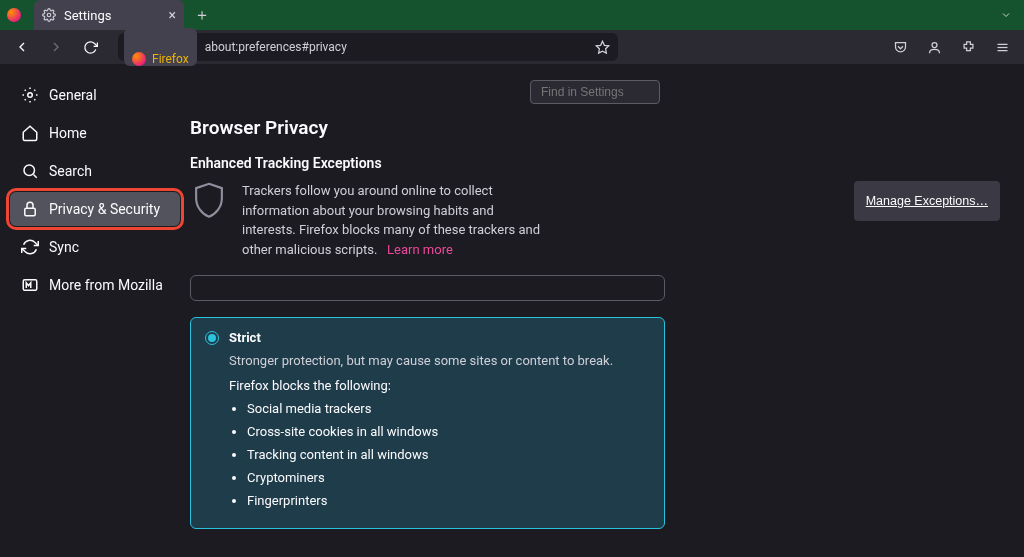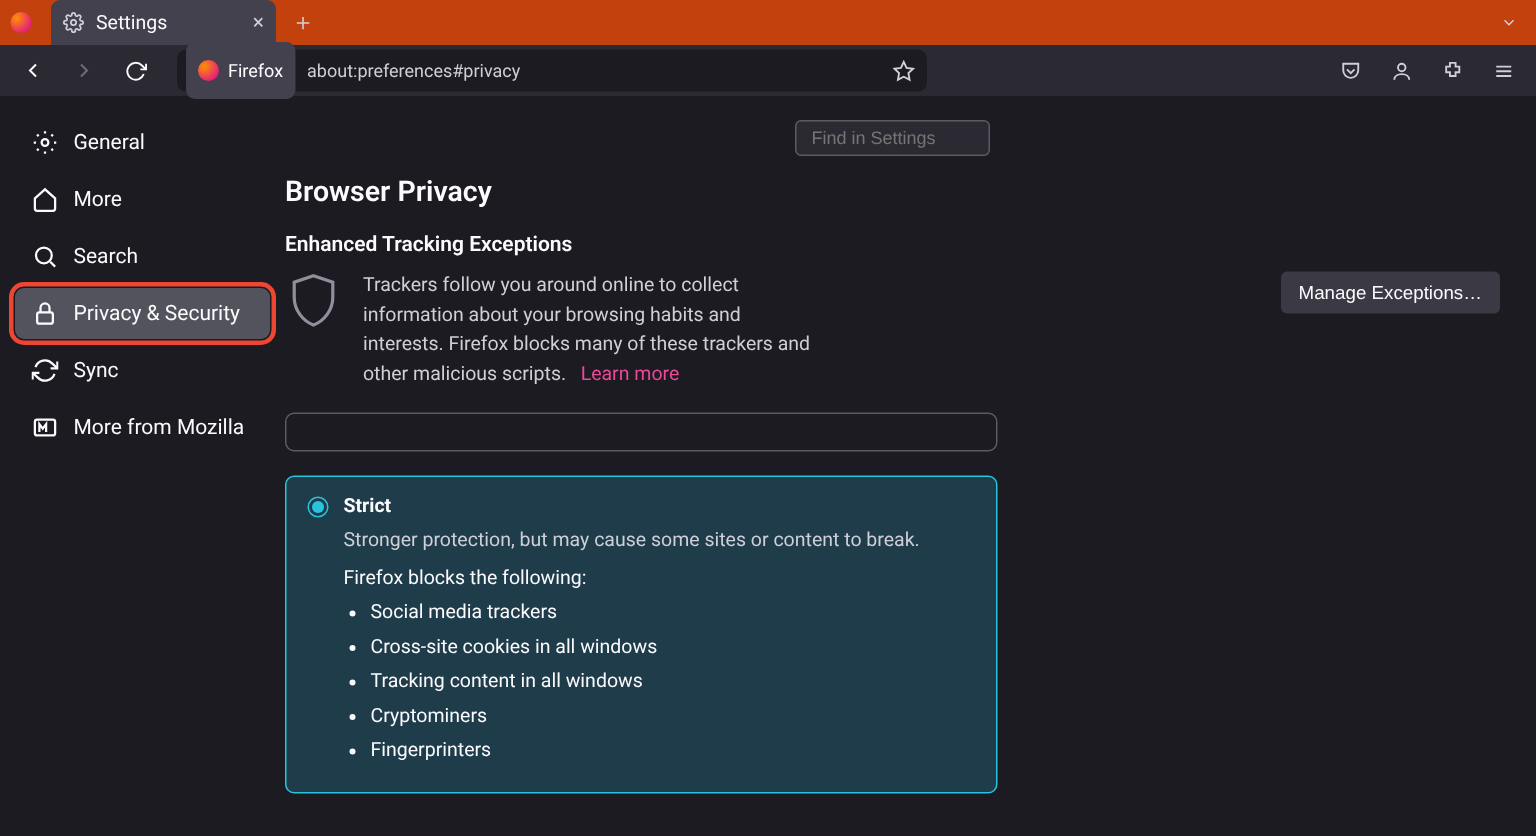--- a/index.html
+++ b/index.html
@@ -1,47 +1,47 @@
 <!DOCTYPE html>
 <html><head>
 <meta charset="utf-8">
 <style>
   * { box-sizing: border-box; }
   html, body { margin:0; padding:0; background:#1c1b22; color:#fbfbfe; font-family:-apple-system,BlinkMacSystemFont,"Segoe UI",Roboto,Helvetica,Arial,sans-serif; font-size:13px; width:1024px; height:557px; overflow:hidden; }
   
-  .titlebar { display:flex; align-items:center; height:30px; background:#c2410c; }
+  .titlebar { display:flex; align-items:center; height:30px; background:#14532d; }
   .window-fox { width:28px; display:flex; justify-content:center; align-items:center; }
   .tab { display:flex; align-items:center; background:#42414d; height:30px; border-radius:6px 6px 0 0; margin-left:6px; padding:0 8px; min-width:150px; position:relative; }
   .tab .close { margin-left:auto; color:#cfcfd8; font-size:14px; }
   .newtab { margin-left:10px; color:#cfcfd8; font-size:16px; }
   .dd   { margin-left:auto; margin-right:12px; color:#cfcfd8; }
   
   .toolbar { display:flex; align-items:center; height:34px; background:#2b2a33; padding:0 8px; gap:6px; }
   .tbtn { width:28px; height:28px; display:flex; align-items:center; justify-content:center; color:#fbfbfe; border-radius:4px; }
   .tbtn.dim { color:#6f6e77; }
   .urlbar { flex:1 0 auto; height:28px; background:#1c1b22; border-radius:6px; display:flex; align-items:center; padding:0 8px 0 0; margin:0 8px; max-width:680px; }
-  .chip { background:#42414d; border-radius:6px; height:38px; display:flex; align-items:center; padding:0 8px; margin:1px 8px 1px 6px; gap:6px; font-size:12px; color:#ffffff; }
+  .chip { background:#42414d; border-radius:6px; height:38px; display:flex; align-items:flex-end; padding:0 8px; margin:1px 8px 1px 6px; gap:6px; font-size:12px; color:#eab308; }
   .urltext { color:#cfcfd8; font-size:12px; }
   .urlbar .star { margin-left:auto; color:#cfcfd8; }
   .rigap { flex:1; }
   
   .content { display:flex; height:calc(557px - 30px - 34px); background:#1c1b22; }
   .sidebar { width:190px; padding:14px 10px; display:flex; flex-direction:column; gap:4px; }
   .sbitem { display:flex; align-items:center; gap:10px; padding:8px 11px; border-radius:6px; color:#fbfbfe; font-size:14px; }
   .sbitem.highlight { background:#53535d; outline:3px solid #ef4533; outline-offset:1px; }
   .main { flex:1; padding:16px 24px 0 0; overflow:hidden; }
   .search-wrap { display:flex; justify-content:center; margin-bottom:12px; }
   .searchbox { background:#2b2a33; border:1px solid #5b5b66; color:#7dd3fc; border-radius:4px; height:24px; width:130px; padding:0 10px; font-size:12px; }
   h1.page-title { font-size:19px; font-weight:600; margin:4px 0 16px 0; }
   h2.section-title { font-size:14px; font-weight:600; margin:0 0 10px 0; }
   .etp-intro { display:flex; gap:14px; }
   .shield { width:38px; height:38px; flex-shrink:0; display:flex; align-items:flex-start; justify-content:center;}
   .etp-text { color:#cfcfd8; line-height:1.5; font-size:13px; max-width:300px;}
   a.learn { color:#ec4899; text-decoration:none; }
-  .exc-btn { margin-left:auto; background:#3a3944; border:none; color:#fbfbfe; padding:6px 12px; border-radius:4px; font-size:12.5px; height:28px; }
+  .exc-btn { margin-left:auto; background:#3a3944; border:none; color:#fbfbfe; padding:6px 12px; border-radius:4px; font-size:12.5px; height:40px;text-decoration:underline; }
   .card { border:1px solid #5b5b66; border-radius:6px; margin-top:16px; padding:12px 14px; width:475px; }
   .card .head { display:flex; align-items:center; gap:10px; }
   .card .desc { color:#cfcfd8; margin:8px 0 0 24px; font-size:13px; }
   .card.selected { background:#1f3c4a; border:1px solid #2ac3de; }
   .radio { width:14px; height:14px; border:1.5px solid #8f8f9d; border-radius:50%; flex-shrink:0;}
   .radio.on { border-color:#2ac3de; position:relative;}
   .radio.on::after { content:""; position:absolute; inset:2px; background:#2ac3de; border-radius:50%;}
   .chev { margin-left:auto; color:#cfcfd8; font-size:11px; }
   .blocklist { margin:10px 0 0 24px; }
   .blocklist p { margin:0 0 6px 0; }
@@ -142,21 +142,21 @@
           </svg>
         </span>
       <span>General</span>
     </div>
     <div class="sbitem">
       <span>
           <svg width="18" height="18" viewBox="0 0 24 24" fill="none" stroke="#fbfbfe" stroke-width="2">
             <path d="M3 11l9-8 9 8v9a2 2 0 0 1-2 2H5a2 2 0 0 1-2-2z"></path>
           </svg>
         </span>
-      <span>More</span>
+      <span>Home</span>
     </div>
     <div class="sbitem">
       <span>
           <svg width="18" height="18" viewBox="0 0 24 24" fill="none" stroke="#fbfbfe" stroke-width="2">
             <circle cx="11" cy="11" r="7"></circle>
             <line x1="21" y1="21" x2="16.65" y2="16.65"></line>
           </svg>
         </span>
       <span>Search</span>
     </div>

